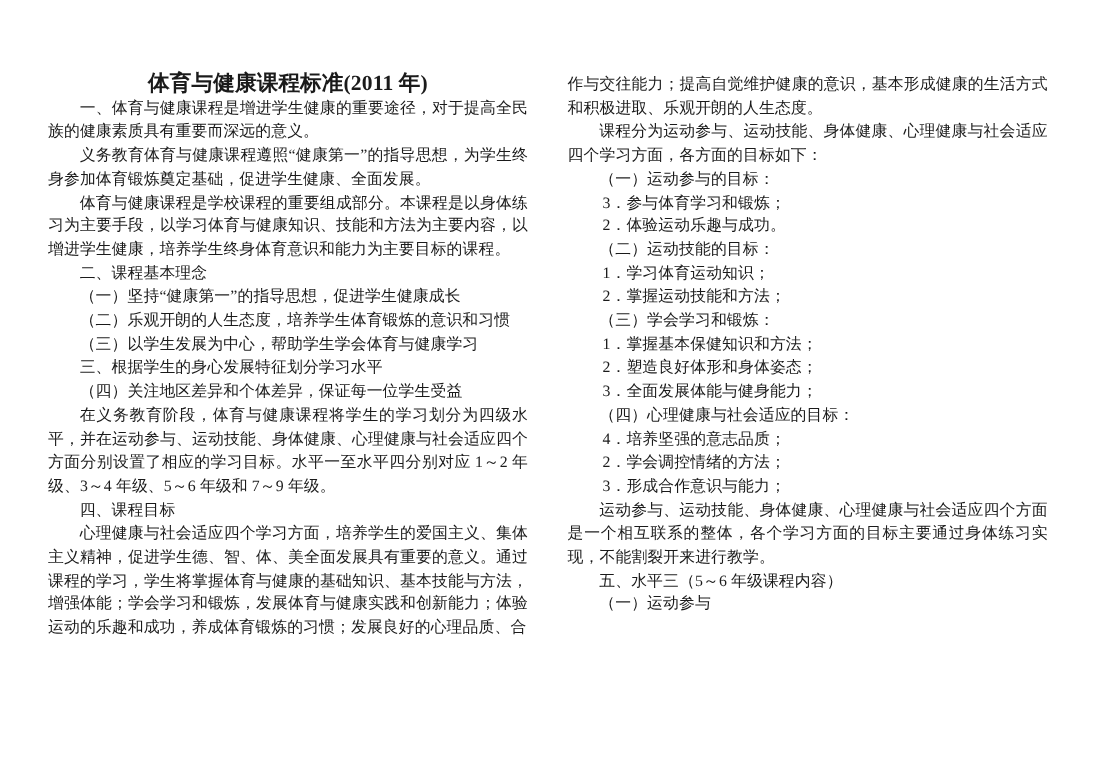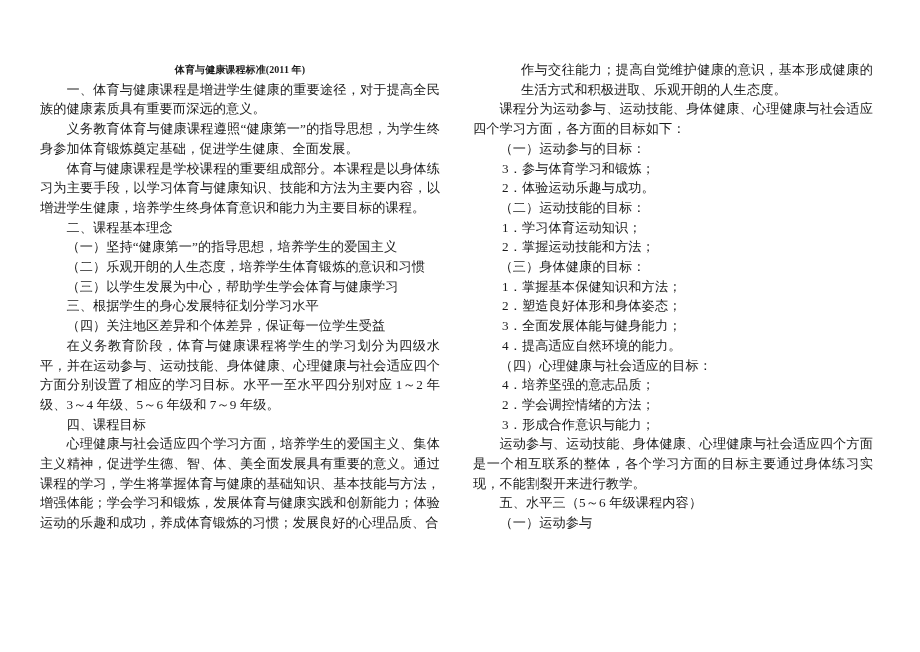--- a/index.html
+++ b/index.html
@@ -25,62 +25,61 @@
     text-justify: inter-ideograph;
     letter-spacing: 0.1px;
   }
   .col-left  { left: 40px; }
   .col-right { left: 473px; }
   p { margin: 0; padding: 0; }
   .doc-title {
     font-weight: bold;
     text-align: center;
     text-indent: 0;
-    font-size: 10px;
+    font-size: 18px;
     line-height: 19.7px;
   }
   .p-indent   { text-indent: 2em; }
   .p-num      { text-indent: 2.2em; }
-  .p-noindent { text-indent: 0; margin-left: 48px; }
+  .p-noindent { text-indent: 0; }
 </style>
 </head>
 <body>
 
 <div class="page">
 
   <div class="col col-left">
     <p class="doc-title">体育与健康课程标准(2011 年)</p>
     <p class="p-indent">一、体育与健康课程是增进学生健康的重要途径，对于提高全民族的健康素质具有重要而深远的意义。</p>
     <p class="p-indent">义务教育体育与健康课程遵照“健康第一”的指导思想，为学生终身参加体育锻炼奠定基础，促进学生健康、全面发展。</p>
     <p class="p-indent">体育与健康课程是学校课程的重要组成部分。本课程是以身体练习为主要手段，以学习体育与健康知识、技能和方法为主要内容，以增进学生健康，培养学生终身体育意识和能力为主要目标的课程。</p>
     <p class="p-indent">二、课程基本理念</p>
-    <p class="p-indent">（一）坚持“健康第一”的指导思想，培养学生的爱国主义</p>
+    <p class="p-indent">（一）坚持“健康第一”的指导思想，促进学生健康成长</p>
     <p class="p-indent">（二）乐观开朗的人生态度，培养学生体育锻炼的意识和习惯</p>
     <p class="p-indent">（三）以学生发展为中心，帮助学生学会体育与健康学习</p>
     <p class="p-indent">三、根据学生的身心发展特征划分学习水平</p>
     <p class="p-indent">（四）关注地区差异和个体差异，保证每一位学生受益</p>
     <p class="p-indent">在义务教育阶段，体育与健康课程将学生的学习划分为四级水平，并在运动参与、运动技能、身体健康、心理健康与社会适应四个方面分别设置了相应的学习目标。水平一至水平四分别对应 1～2 年级、3～4 年级、5～6 年级和 7～9 年级。</p>
     <p class="p-indent">四、课程目标</p>
     <p class="p-indent">心理健康与社会适应四个学习方面，培养学生的爱国主义、集体主义精神，促进学生德、智、体、美全面发展具有重要的意义。通过课程的学习，学生将掌握体育与健康的基础知识、基本技能与方法，增强体能；学会学习和锻炼，发展体育与健康实践和创新能力；体验运动的乐趣和成功，养成体育锻炼的习惯；发展良好的心理品质、合</p>
   </div>
 
   <div class="col col-right">
     <p class="p-noindent">作与交往能力；提高自觉维护健康的意识，基本形成健康的生活方式和积极进取、乐观开朗的人生态度。</p>
     <p class="p-indent">课程分为运动参与、运动技能、身体健康、心理健康与社会适应四个学习方面，各方面的目标如下：</p>
     <p class="p-indent">（一）运动参与的目标：</p>
     <p class="p-num">3．参与体育学习和锻炼；</p>
     <p class="p-num">2．体验运动乐趣与成功。</p>
     <p class="p-indent">（二）运动技能的目标：</p>
     <p class="p-num">1．学习体育运动知识；</p>
     <p class="p-num">2．掌握运动技能和方法；</p>
-    <p class="p-indent">（三）身体健康的目标：</p>
+    <p class="p-indent">（三）学会学习和锻炼：</p>
     <p class="p-num">1．掌握基本保健知识和方法；</p>
     <p class="p-num">2．塑造良好体形和身体姿态；</p>
     <p class="p-num">3．全面发展体能与健身能力；</p>
-    <p class="p-num">4．提高适应自然环境的能力。</p>
     <p class="p-indent">（四）心理健康与社会适应的目标：</p>
     <p class="p-num">4．培养坚强的意志品质；</p>
     <p class="p-num">2．学会调控情绪的方法；</p>
     <p class="p-num">3．形成合作意识与能力；</p>
     <p class="p-indent">运动参与、运动技能、身体健康、心理健康与社会适应四个方面是一个相互联系的整体，各个学习方面的目标主要通过身体练习实现，不能割裂开来进行教学。</p>
     <p class="p-indent">五、水平三（5～6 年级课程内容）</p>
     <p class="p-indent">（一）运动参与</p>
   </div>
 
 </div>

